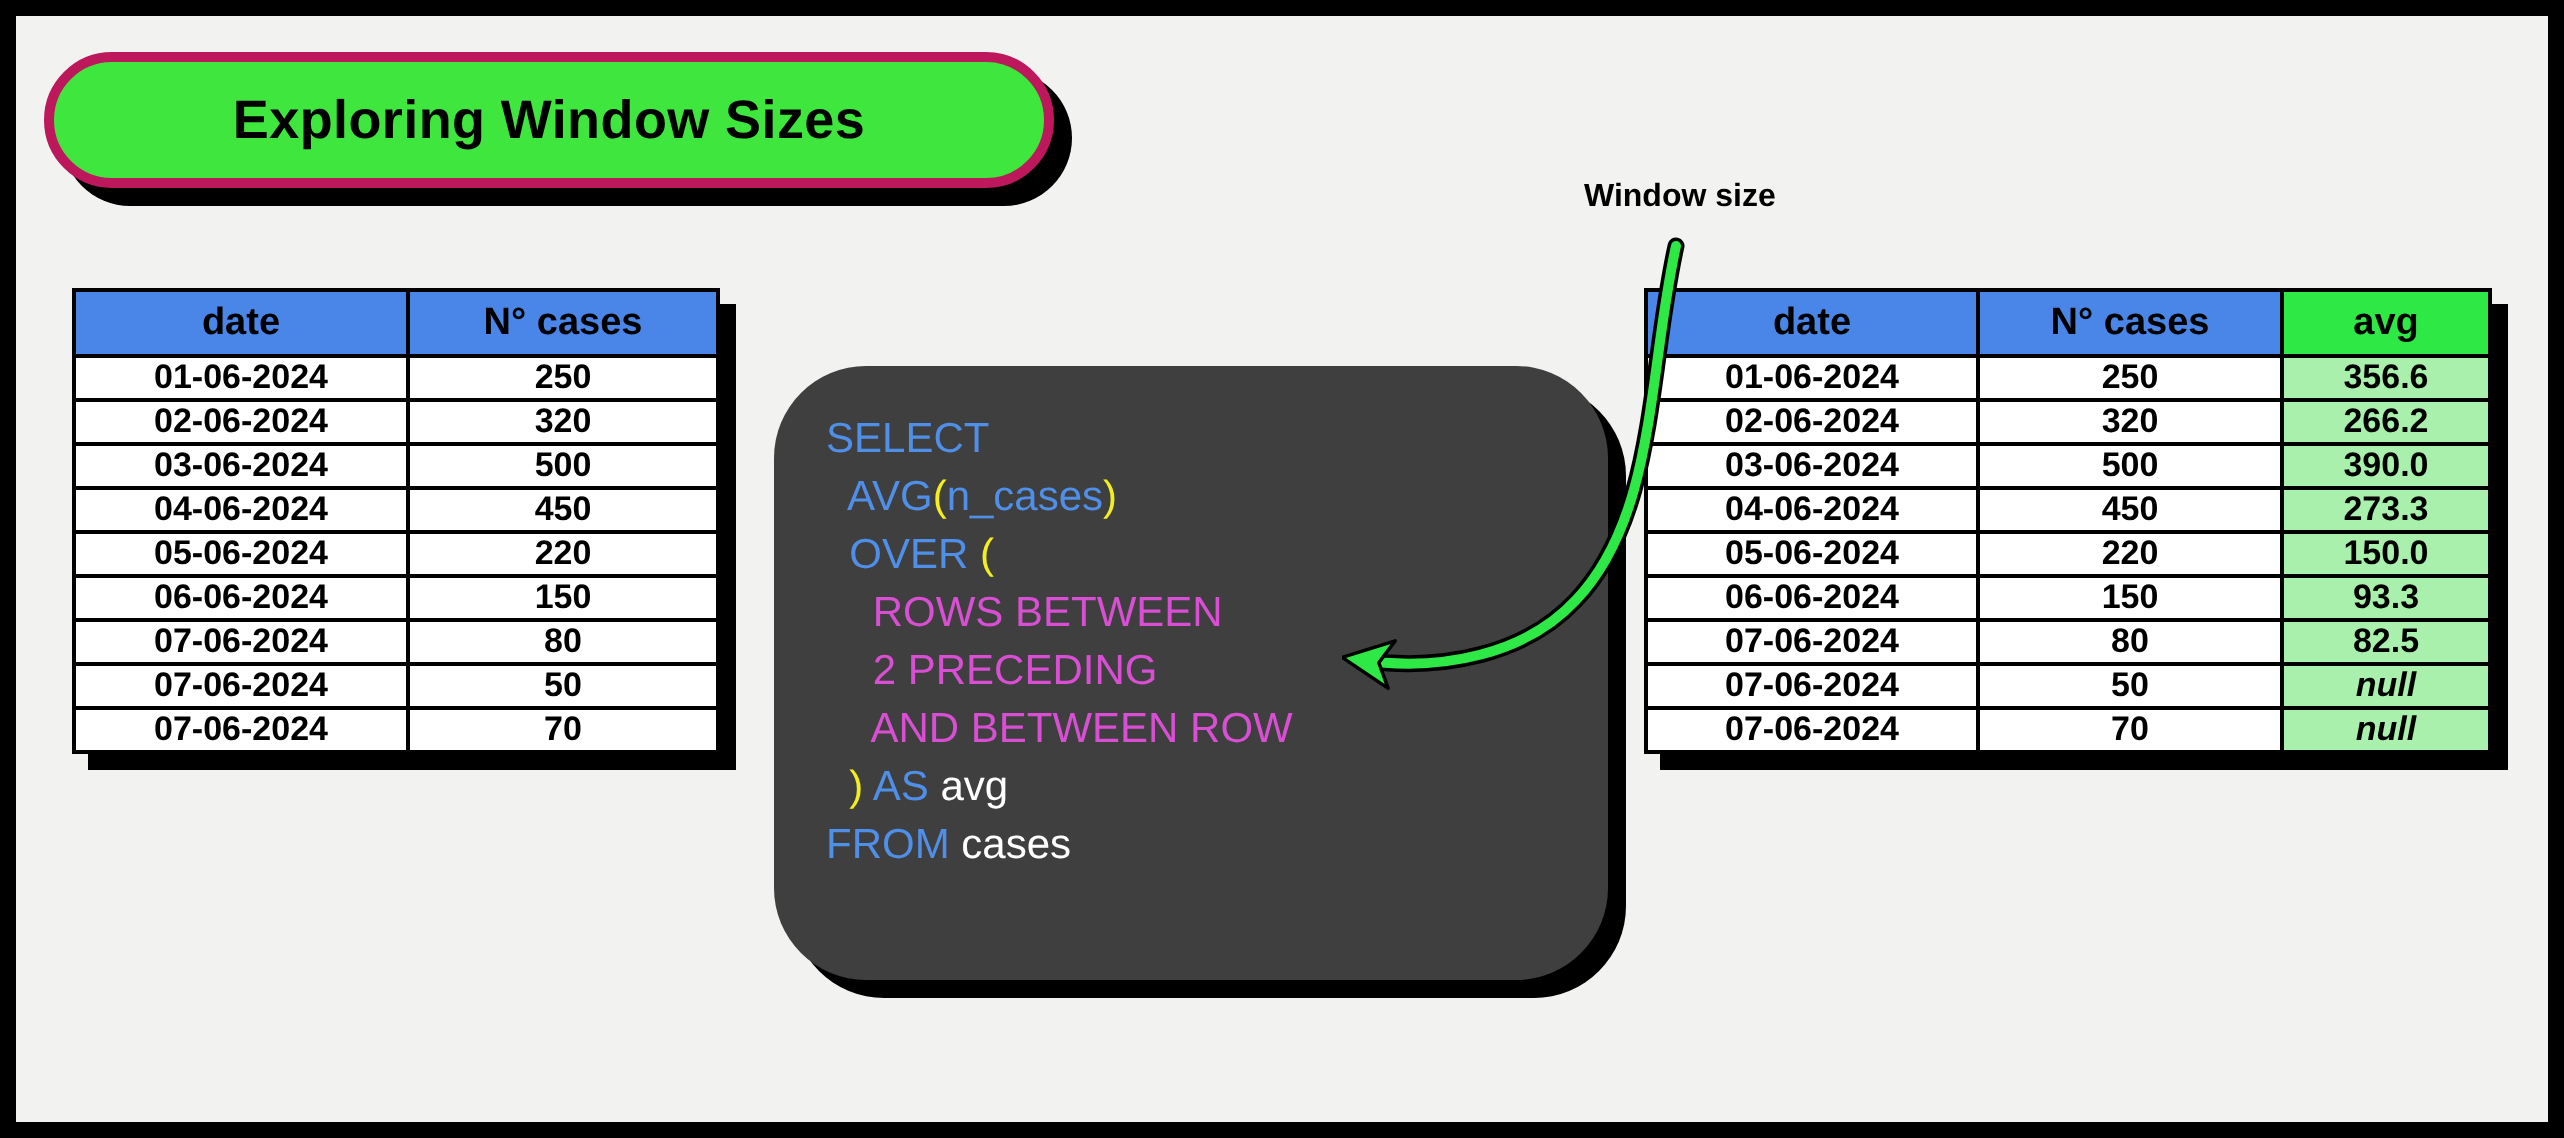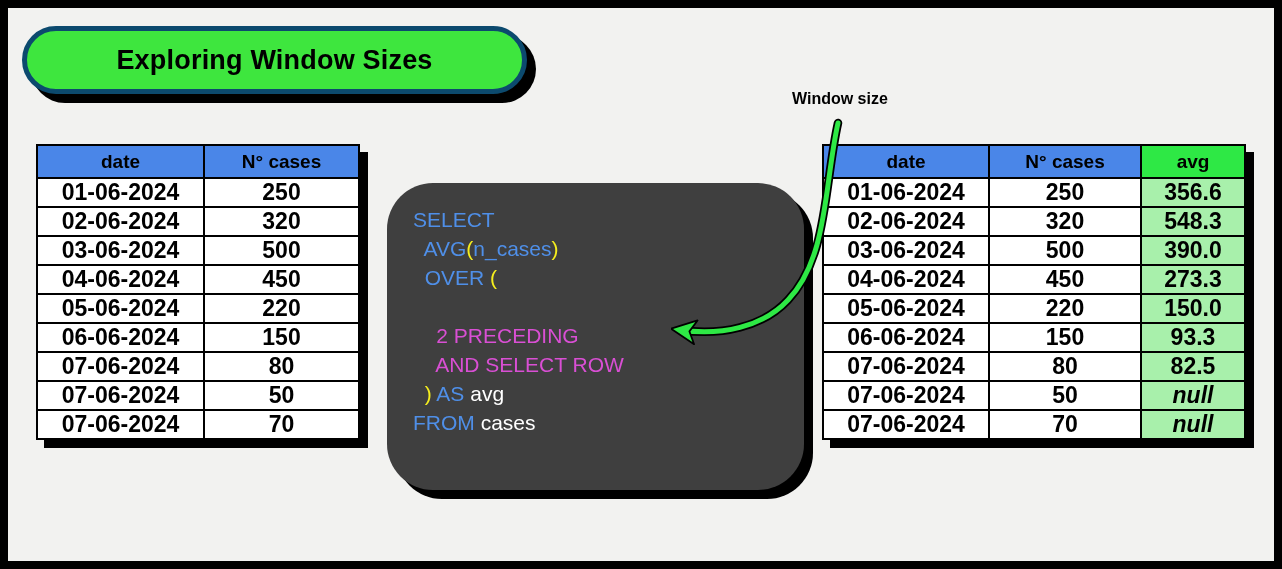--- a/index.html
+++ b/index.html
@@ -25,21 +25,21 @@
   }
 
   
   #title-banner {
     position: absolute;
     left: 14px;
     top: 18px;
     width: 505px;
     height: 68px;
     background: #3ee63e;
-    border: 5px solid #0c4a6e;
+    border: 5px solid #be185d;
     border-radius: 34px;
     box-shadow: 9px 9px 0 0 #000000;
     box-sizing: border-box;
     display: flex;
     align-items: center;
     justify-content: center;
   }
   #title-banner .title-text {
     font-size: 27px;
     font-weight: bold;
@@ -54,21 +54,21 @@
     border-collapse: collapse;
     border-spacing: 0;
     background: #84cc16;
     box-shadow: 8px 8px 0 0 #000000;
     table-layout: fixed;
   }
   .data-table th,
   .data-table td {
     border: 2px solid #000000;
     text-align: center;
-    font-size: 23px;
+    font-size: 17px;
     font-weight: bold;
     color: #000000;
     height: 16px;
     padding: 0 2px;
     box-sizing: border-box;
     white-space: nowrap;
   }
   .data-table th {
     font-size: 19px;
     height: 33px;
@@ -192,23 +192,23 @@
           <td class="td-white">07-06-2024</td>
           <td class="td-white">70</td>
         </tr>
       </tbody>
   </table>
 
   <div id="code-block">
       <div class="code-line"><span class="kw-blue">SELECT</span></div>
       <div class="code-line"><span class="kw-white">  </span><span class="kw-blue">AVG</span><span class="kw-yellow">(</span><span class="kw-blue">n_cases</span><span class="kw-yellow">)</span></div>
       <div class="code-line"><span class="kw-white">  </span><span class="kw-blue">OVER </span><span class="kw-yellow">(</span></div>
-      <div class="code-line"><span class="kw-white">    </span></div>
+      <div class="code-line"><span class="kw-white">    </span><span class="kw-magenta">ROWS BETWEEN</span></div>
       <div class="code-line"><span class="kw-white">    </span><span class="kw-magenta">2 PRECEDING</span></div>
-      <div class="code-line"><span class="kw-white">    </span><span class="kw-magenta">AND SELECT ROW</span></div>
+      <div class="code-line"><span class="kw-white">    </span><span class="kw-magenta">AND BETWEEN ROW</span></div>
       <div class="code-line"><span class="kw-white">  </span><span class="kw-yellow">)</span><span class="kw-blue"> AS </span><span class="kw-white">avg</span></div>
       <div class="code-line"><span class="kw-blue">FROM </span><span class="kw-white">cases</span></div>
     </div>
 
   <table class="data-table" id="right-table">
     <colgroup>
       <col class="col-date">
         <col class="col-cases">
         <col class="col-avg">
     </colgroup>
@@ -221,21 +221,21 @@
     </thead>
     <tbody id="right-table-body">
         <tr>
           <td class="td-white">01-06-2024</td>
           <td class="td-white">250</td>
           <td class="td-green">356.6</td>
         </tr>
         <tr>
           <td class="td-white">02-06-2024</td>
           <td class="td-white">320</td>
-          <td class="td-green">548.3</td>
+          <td class="td-green">266.2</td>
         </tr>
         <tr>
           <td class="td-white">03-06-2024</td>
           <td class="td-white">500</td>
           <td class="td-green">390.0</td>
         </tr>
         <tr>
           <td class="td-white">04-06-2024</td>
           <td class="td-white">450</td>
           <td class="td-green">273.3</td>

